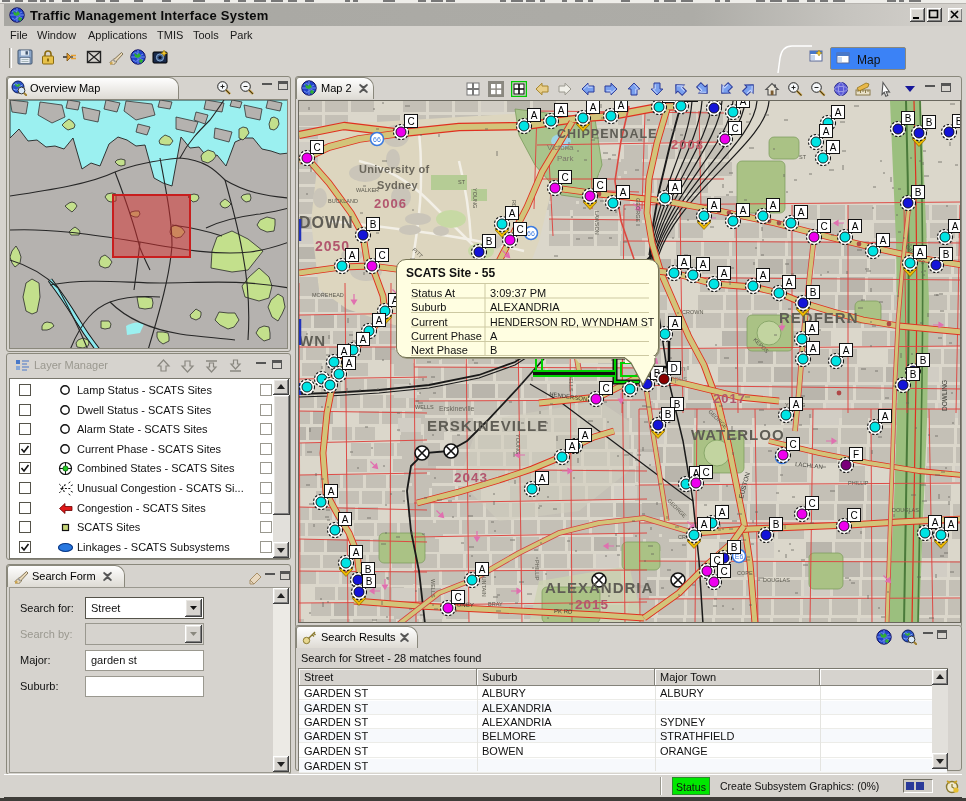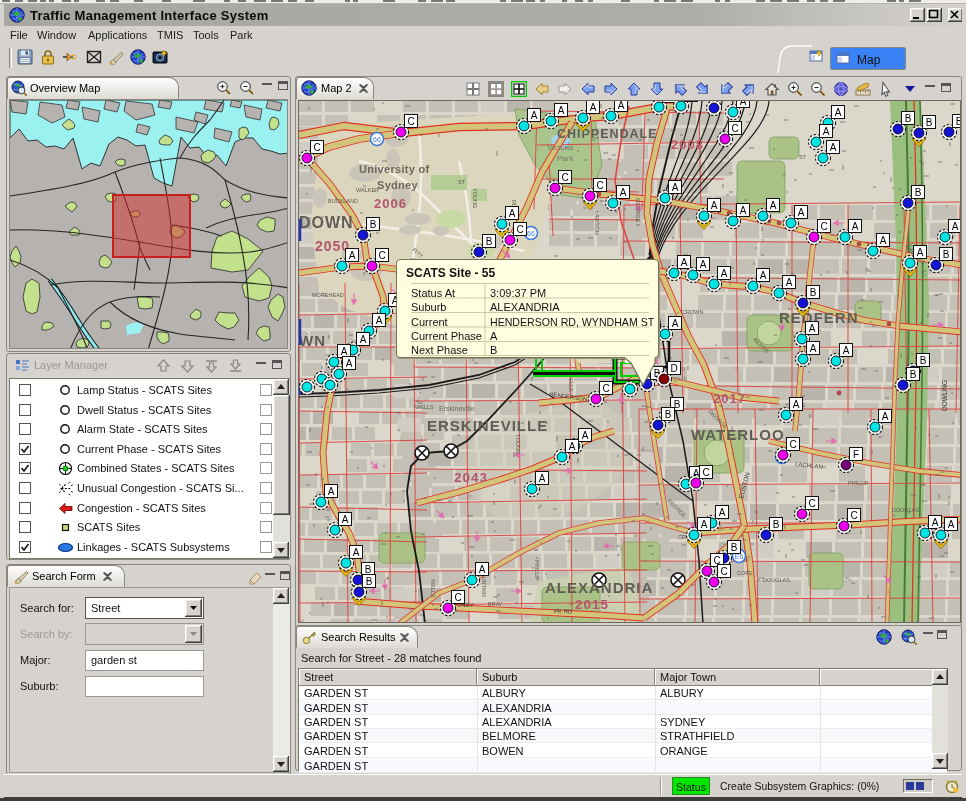--- a/index.html
+++ b/index.html
@@ -2729,21 +2729,21 @@
           </g>
           <g transform="translate(642,434)">
             <path d="M-6.5 2 L0 10 L6.5 2 L6.5 6.5 L0 13.5 L-6.5 6.5 Z" fill="#edb800" stroke="#6a5200" stroke-width="0.6"></path>
             <circle r="7.5" fill="#fff" stroke="#141414" stroke-width="1.1" stroke-dasharray="2.4 1.7"></circle>
             <circle r="5" fill="#00e4e4" stroke="#0a0a0a" stroke-width="0.9"></circle>
           </g>
           <g transform="translate(642,434)">
             <rect x="3.5" y="-17.5" width="13" height="13" fill="#fff" stroke="#111" stroke-width="1"></rect>
             <text x="10" y="-7" font-size="10" fill="#000" text-anchor="middle" font-family="Liberation Sans,sans-serif">A</text>
           </g>
-        </svg><div class="abs" style="left:97px;top:158px;width:263px;height:99px;background:#fffee1;border:1px solid #767455;border-radius:4px;box-shadow:1px 1px 0 #9a9880">
+        </svg><div class="abs" style="left:97px;top:158px;width:263px;height:99px;background:#fffee1;border:1px solid #767455;border-radius:10px;box-shadow:1px 1px 0 #9a9880">
 <div class="abs" style="left:9px;top:6px;font-size:12px;font-weight:bold">SCATS Site - 55</div>
 <svg class="abs" width="263" height="99" style="left:0;top:0" viewBox="0 0 263 99">
             <g stroke="#cdc9a2" stroke-width="1">
 <path d="M14 23.5 H252 M14 38 H252 M14 52.5 H252 M14 67 H252 M14 81.5 H252 M14 95.5 H252" fill="none"></path>
 <path d="M88 23.5 V95.5" fill="none"></path>
             </g>
           </svg>
 <div class="abs" style="left:14px;top:27px">Status At</div>
           <div class="abs" style="left:93px;top:27px">3:09:37 PM</div>
 <div class="abs" style="left:14px;top:41px">Suburb</div>

